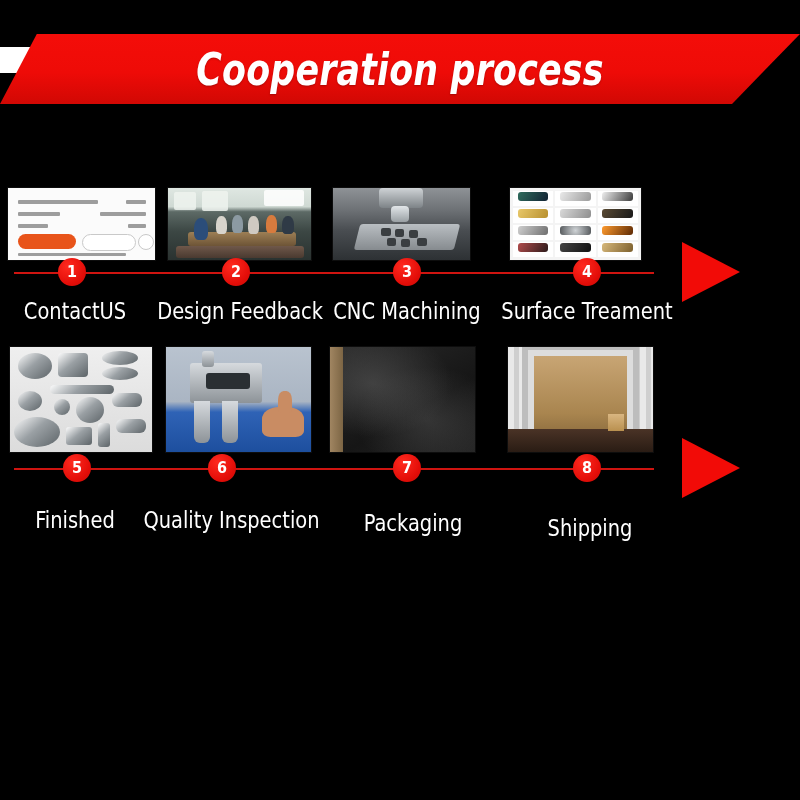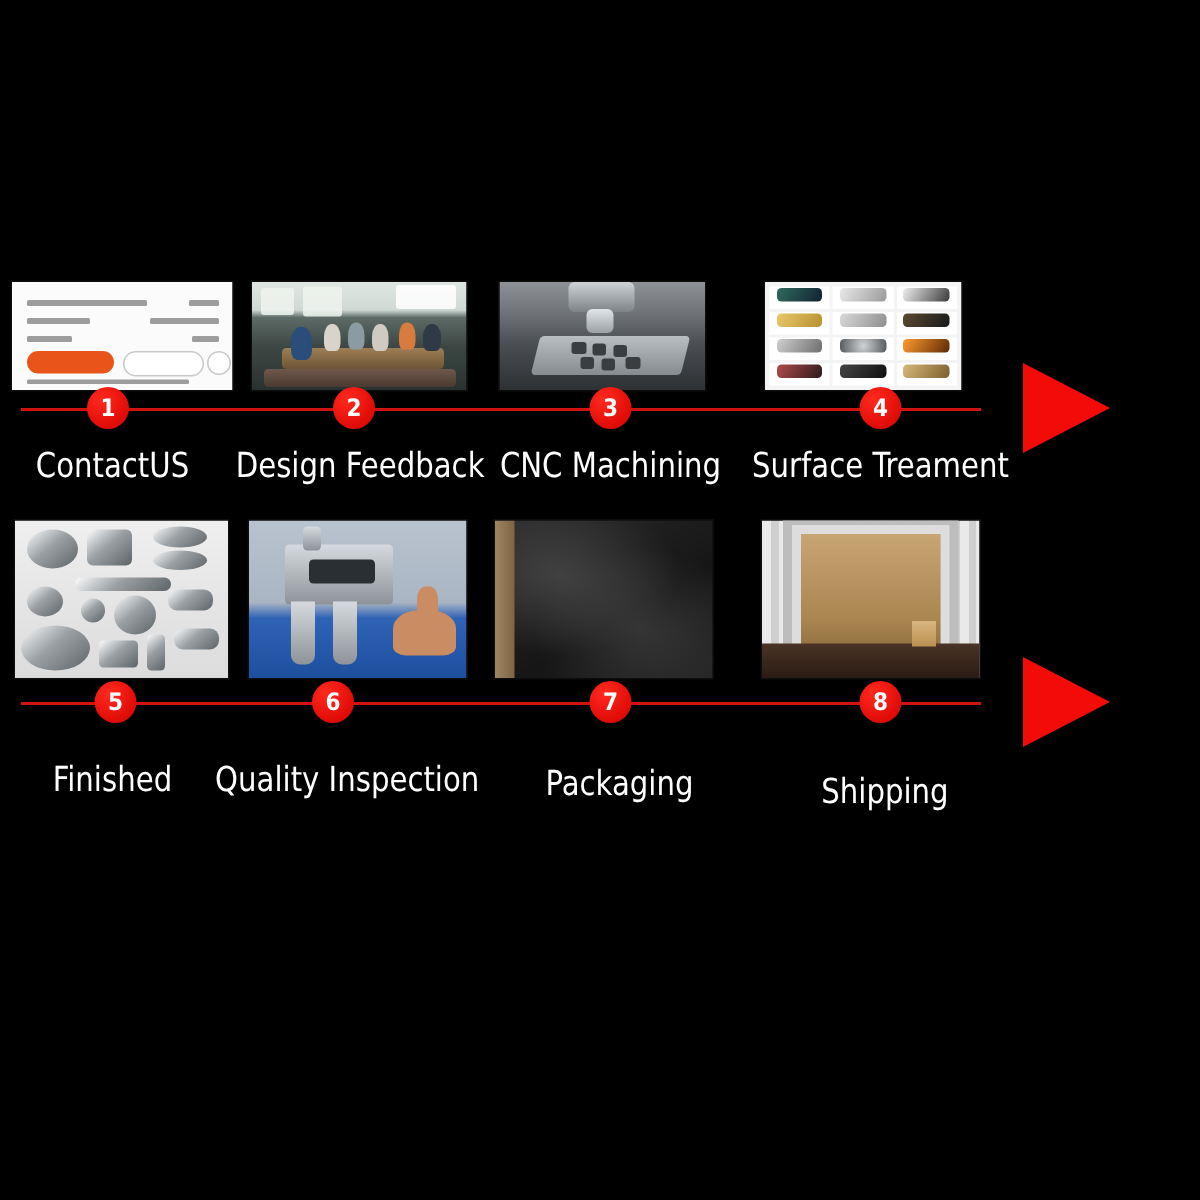--- a/index.html
+++ b/index.html
@@ -132,20 +132,25 @@
   .cn-floor{position:absolute;left:0;right:0;bottom:0;height:22%;
       background:linear-gradient(180deg,#4a3326,#2a1c14);}
   .cn-box{position:absolute;right:20%;bottom:20%;width:11%;height:16%;
       background:linear-gradient(180deg,#d9b681,#b9904f);}
 </style>
 </head>
 <body>
 
 <div class="page">
 
+  <div class="banner-wrap">
+    <div class="banner-white"></div>
+    <div class="banner-red"></div>
+    <div class="banner-title">Cooperation process</div>
+  </div>
 
   <div class="row row1">
 
     <div class="thumbs">
 
       <div class="thumb" style="left:8px;top:18px;width:147px;height:72px;">
         <div class="card-mock">
           <div class="cm-line" style="left:10px;top:12px;width:80px;height:4px;"></div>
           <div class="cm-line" style="left:118px;top:12px;width:20px;height:4px;"></div>
           <div class="cm-line" style="left:10px;top:24px;width:42px;height:4px;"></div>

